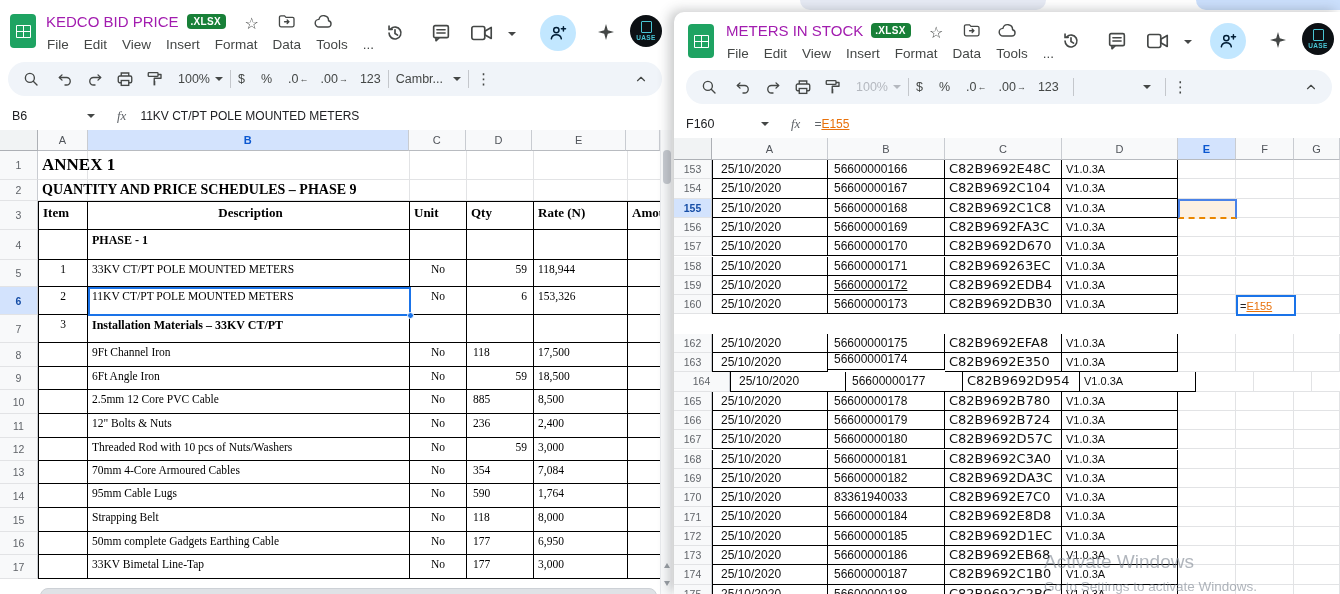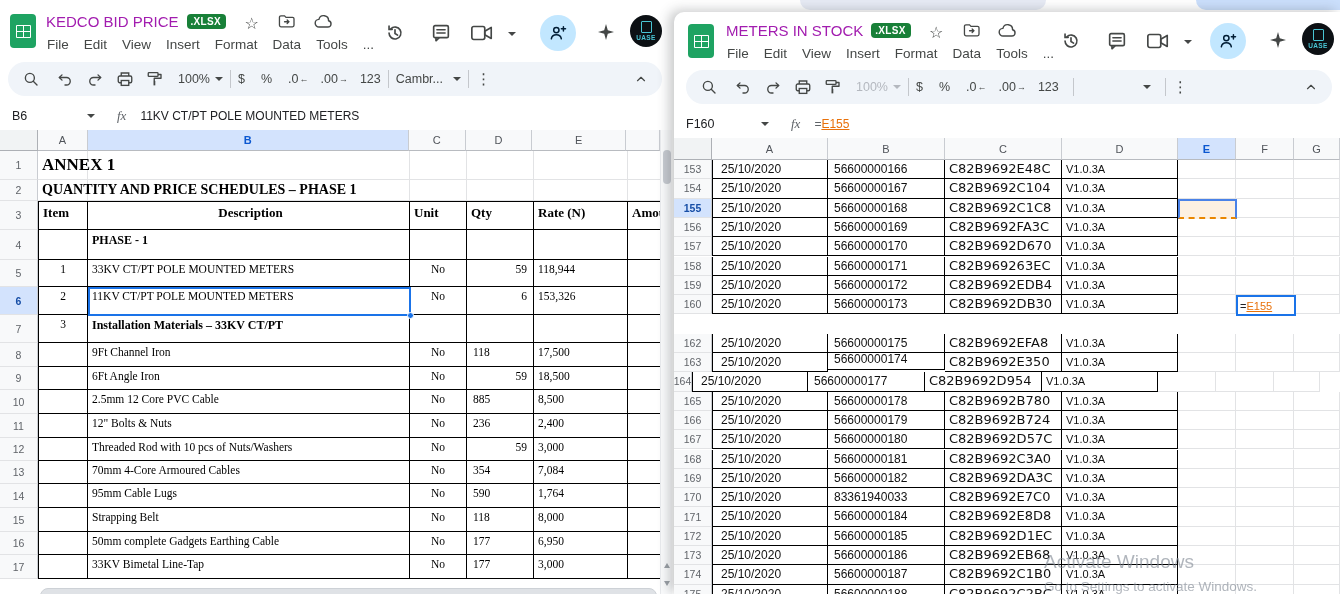--- a/index.html
+++ b/index.html
@@ -229,21 +229,21 @@
           <div class="free-text serif t1">ANNEX 1</div>
         </div>
         <div class="grow" style="top: 50px; height: 21px; width: 660px; position: absolute;">
           <div class="rh" style="width: 38px; height: 21px;">2</div>
           <div class="cell cg" style="width: 50px; height: 21px;"></div>
           <div class="cell cg" style="width: 322px; height: 21px;"></div>
           <div class="cell cg" style="width: 57px; height: 21px;"></div>
           <div class="cell cg" style="width: 67px; height: 21px;"></div>
           <div class="cell cg" style="width: 94px; height: 21px;"></div>
           <div class="cell cg" style="width: 34px; height: 21px;"></div>
-          <div class="free-text serif t2">QUANTITY AND PRICE SCHEDULES – PHASE 1</div>
+          <div class="free-text serif t2">QUANTITY AND PRICE SCHEDULES – PHASE 9</div>
         </div>
         <div class="grow" style="top: 71px; height: 29px; width: 660px;">
           <div class="rh" style="width: 38px; height: 29px;">3</div>
           <div class="cell cb serif lt-hd" style="width: 50px; height: 29px; border-top: 1px solid rgb(0, 0, 0); border-left: 1px solid rgb(0, 0, 0);">Item</div>
           <div class="cell cb serif lt-hd" style="width: 322px; height: 29px; border-top: 1px solid rgb(0, 0, 0); text-align: center;">Description</div>
           <div class="cell cb serif lt-hd" style="width: 57px; height: 29px; border-top: 1px solid rgb(0, 0, 0);">Unit</div>
           <div class="cell cb serif lt-hd" style="width: 67px; height: 29px; border-top: 1px solid rgb(0, 0, 0);">Qty</div>
           <div class="cell cb serif lt-hd" style="width: 94px; height: 29px; border-top: 1px solid rgb(0, 0, 0);">Rate (N)</div>
           <div class="cell cb serif lt-hd" style="width: 34px; height: 29px; border-top: 1px solid rgb(0, 0, 0);">Amou</div>
         </div>
@@ -587,21 +587,21 @@
           <div class="cell cb rt-b" style="width: 117px; height: 19.3px;">56600000171</div>
           <div class="cell cb rt-c" style="width: 117px; height: 19.3px;">C82B969263EC</div>
           <div class="cell cb rt-d" style="width: 116px; height: 19.3px;">V1.0.3A</div>
           <div class="cell cg" style="width: 58px; height: 19.3px;"></div>
           <div class="cell cg" style="width: 58px; height: 19.3px;"></div>
           <div class="cell cg" style="width: 46px; height: 19.3px;"></div>
         </div>
         <div class="grow" style="top: 137.8px; height: 19.3px; width: 666px;">
           <div class="rh" style="width: 38px; height: 19.3px;">159</div>
           <div class="cell cb rt-a" style="width: 116px; height: 19.3px; border-left: 1px solid rgb(0, 0, 0);">25/10/2020</div>
-          <div class="cell cb rt-b" style="width: 117px; height: 19.3px;">56600000172</div>
+          <div class="cell cb rt-b" style="width: 117px; height: 19.3px; text-decoration: underline;">56600000172</div>
           <div class="cell cb rt-c" style="width: 117px; height: 19.3px;">C82B9692EDB4</div>
           <div class="cell cb rt-d" style="width: 116px; height: 19.3px;">V1.0.3A</div>
           <div class="cell cg" style="width: 58px; height: 19.3px;"></div>
           <div class="cell cg" style="width: 58px; height: 19.3px;"></div>
           <div class="cell cg" style="width: 46px; height: 19.3px;"></div>
         </div>
         <div class="grow" style="top: 157.1px; height: 19.3px; width: 666px;">
           <div class="rh" style="width: 38px; height: 19.3px;">160</div>
           <div class="cell cb rt-a" style="width: 116px; height: 19.3px; border-left: 1px solid rgb(0, 0, 0);">25/10/2020</div>
           <div class="cell cb rt-b" style="width: 117px; height: 19.3px;">56600000173</div>
@@ -635,21 +635,21 @@
           <div class="rh" style="width: 38px; height: 19.3px;">163</div>
           <div class="cell cb rt-a" style="width: 116px; height: 19.3px; border-left: 1px solid rgb(0, 0, 0);">25/10/2020</div>
           <div class="cell cb rt-b" style="width: 117px; height: 19.3px; margin-top: 36px;">56600000176</div>
           <div class="cell cb rt-c" style="width: 117px; height: 19.3px;">C82B9692E350</div>
           <div class="cell cb rt-d" style="width: 116px; height: 19.3px;">V1.0.3A</div>
           <div class="cell cg" style="width: 58px; height: 19.3px;"></div>
           <div class="cell cg" style="width: 58px; height: 19.3px;"></div>
           <div class="cell cg" style="width: 46px; height: 19.3px;"></div>
         </div>
         <div class="grow" style="top: 234.3px; height: 19.3px; width: 666px;">
-          <div class="rh" style="width: 18px; height: 19.3px;">164</div>
+          <div class="rh" style="width: 56px; height: 19.3px;">164</div>
           <div class="cell cb rt-a" style="width: 116px; height: 19.3px; border-left: 1px solid rgb(0, 0, 0);">25/10/2020</div>
           <div class="cell cb rt-b" style="width: 117px; height: 19.3px;">56600000177</div>
           <div class="cell cb rt-c" style="width: 117px; height: 19.3px;">C82B9692D954</div>
           <div class="cell cb rt-d" style="width: 116px; height: 19.3px;">V1.0.3A</div>
           <div class="cell cg" style="width: 58px; height: 19.3px;"></div>
           <div class="cell cg" style="width: 58px; height: 19.3px;"></div>
           <div class="cell cg" style="width: 46px; height: 19.3px;"></div>
         </div>
         <div class="grow" style="top: 253.6px; height: 19.3px; width: 666px;">
           <div class="rh" style="width: 38px; height: 19.3px;">165</div>

